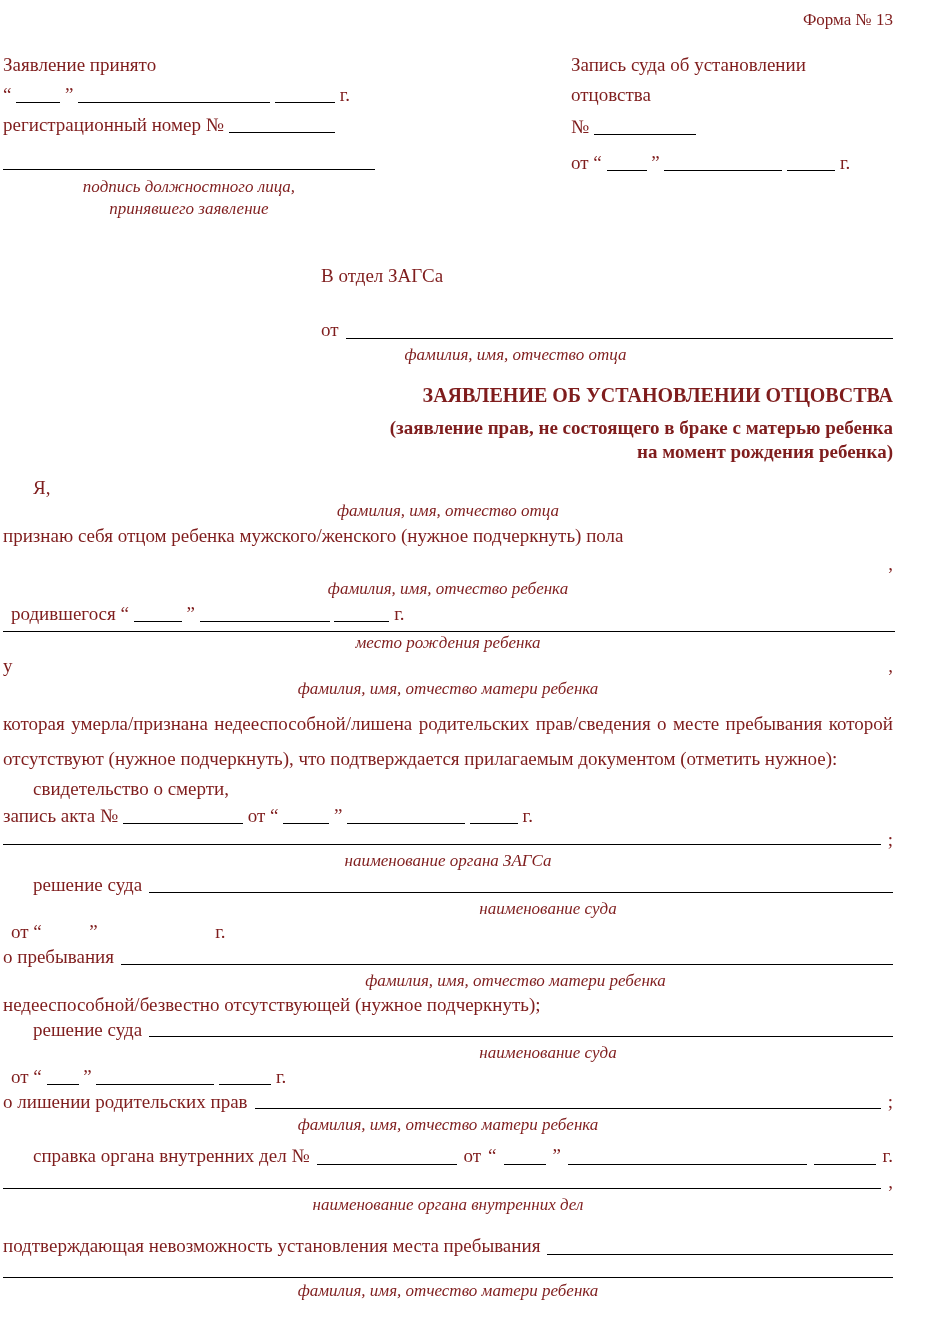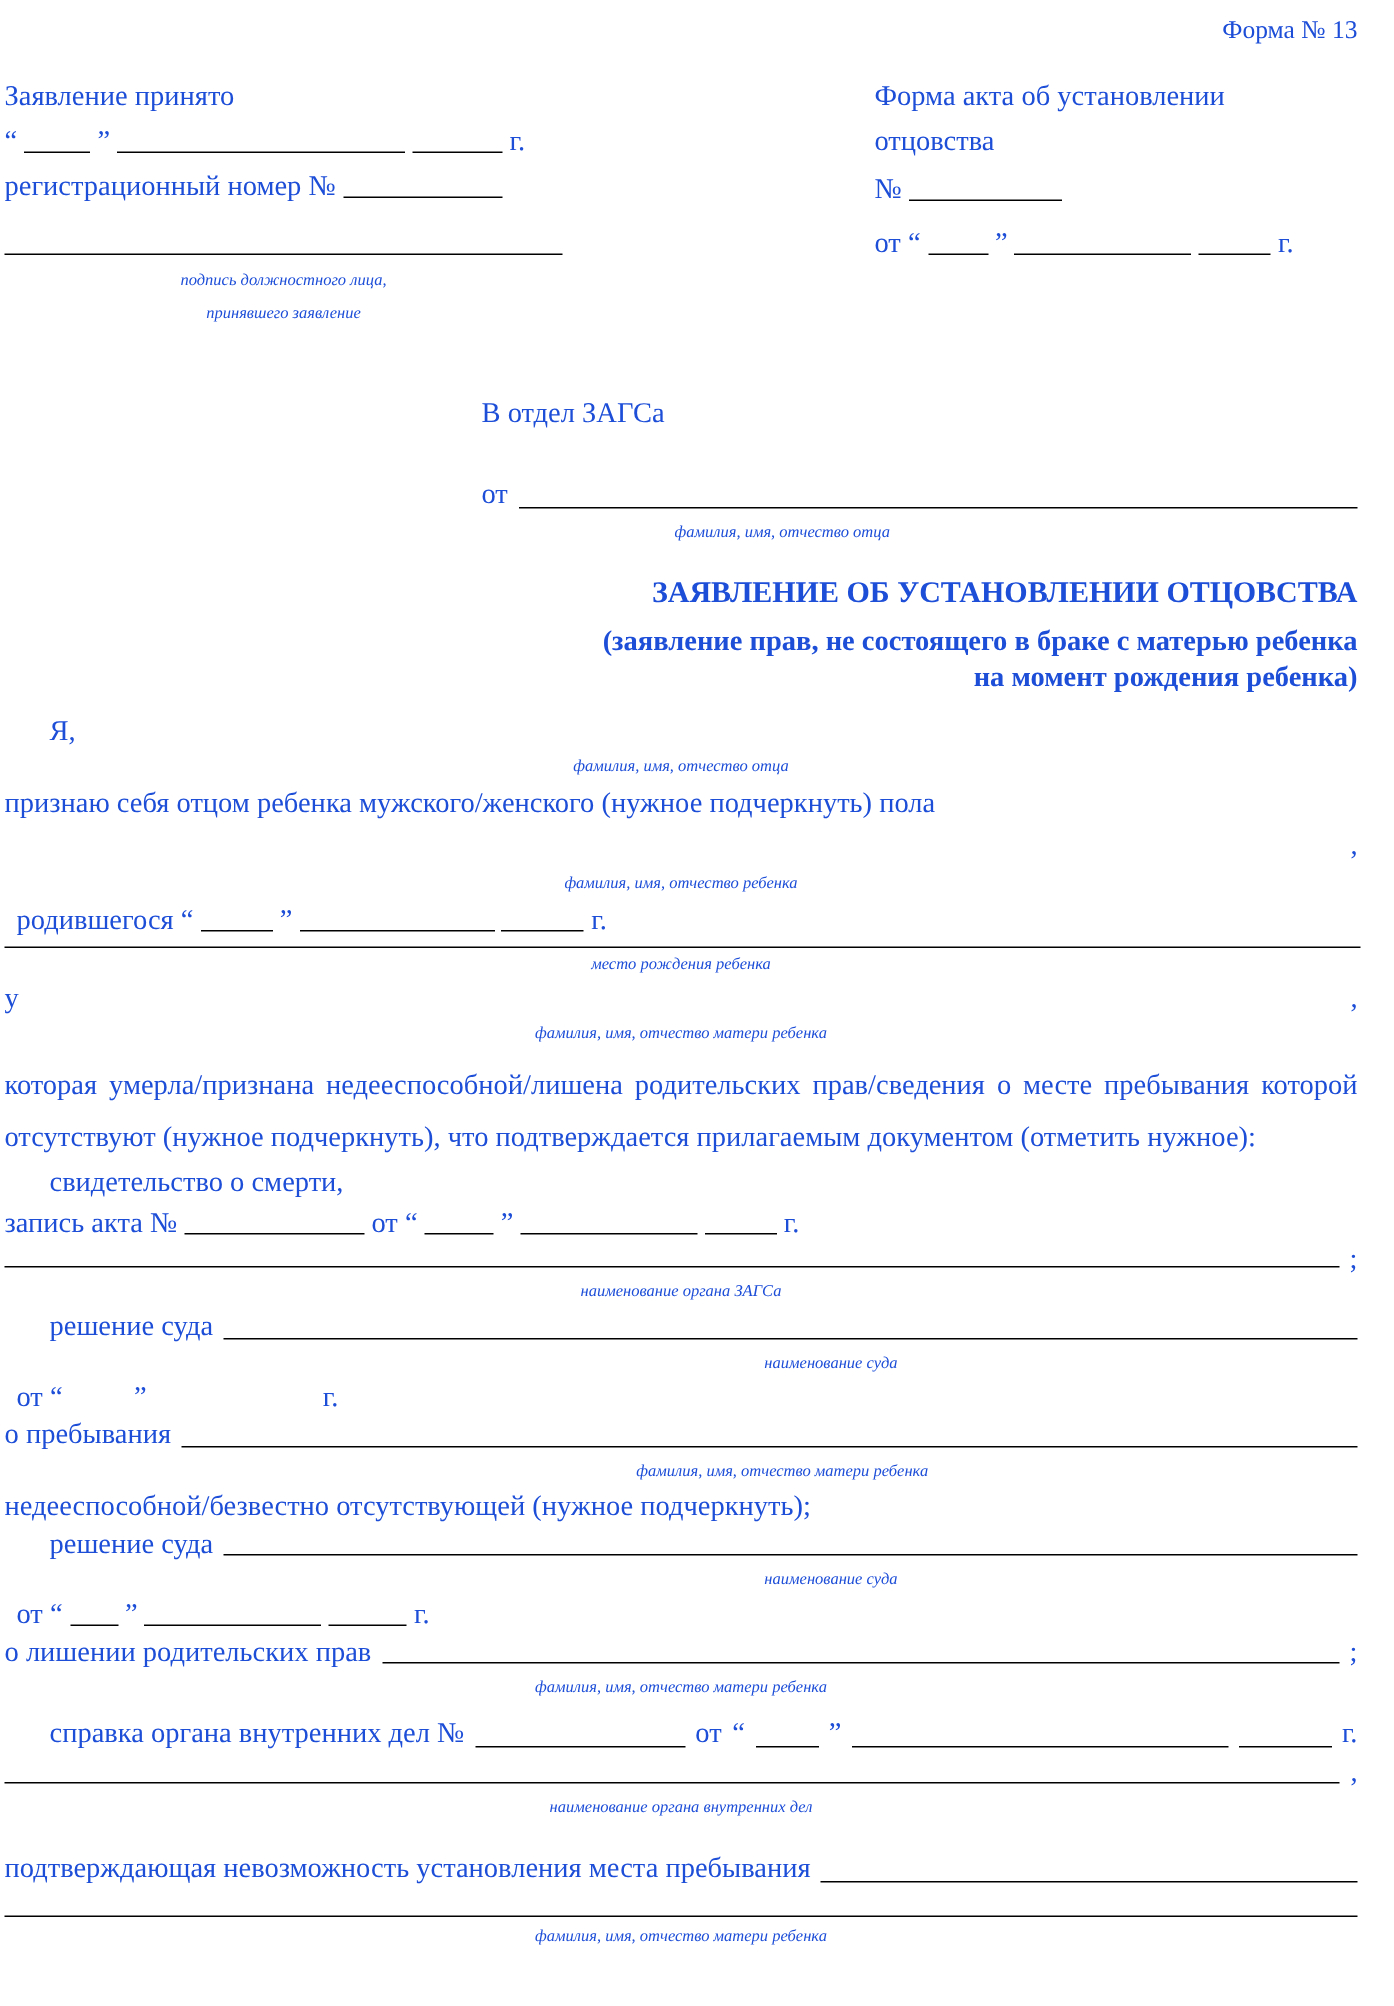--- a/index.html
+++ b/index.html
@@ -1,30 +1,30 @@
 <!DOCTYPE html>
 <html><head>
 <meta charset="utf-8">
 <style>
   * { box-sizing: border-box; }
   html, body { margin: 0; padding: 0; background: #fff; }
   .page {
     width: 929px;
     height: 1337px;
     background: #fff;
-    color: #1d4ed8;
+    color: #7f1d1d;
     font-family: "Liberation Serif", "DejaVu Serif", serif;
     font-size: 19px;
-    padding: 6px 24px 0 3px;
+    padding: 6px 36px 0 3px;
     overflow: hidden;
   }
   .row { line-height: 28px; }
   .caption {
     font-style: italic;
-    font-size: 11px;
+    font-size: 17px;
     line-height: 22px;
     text-align: center;
   }
   .cap-shift-court { padding-left: 200px; }
   .cap-shift-mid   { padding-left: 135px; }
   .bold { font-weight: bold; }
   .center { text-align: right; }
   .right { text-align: right; }
 
   
@@ -89,21 +89,21 @@
       <div style="height:32px">
           <div class="hr" style="height:30px"></div>
         </div>
       <div class="caption sig-caption">
         <div>подпись должностного лица,</div>
         <div>принявшего заявление</div>
       </div>
     </div>
 
     <div class="top-right">
-      <div class="row" style="width:272px">Форма акта об установлении отцовства</div>
+      <div class="row" style="width:272px">Запись суда об установлении отцовства</div>
       <div class="row" style="margin-top:2px">
         <span>№</span>
         <span class="blank" style="width:102px"></span>
       </div>
       <div class="row" style="margin-top:6px">
         <span>от</span>
         <span>“</span>
         <span class="blank" style="width:40px"></span>
         <span>”</span>
         <span class="blank" style="width:118px"></span>

